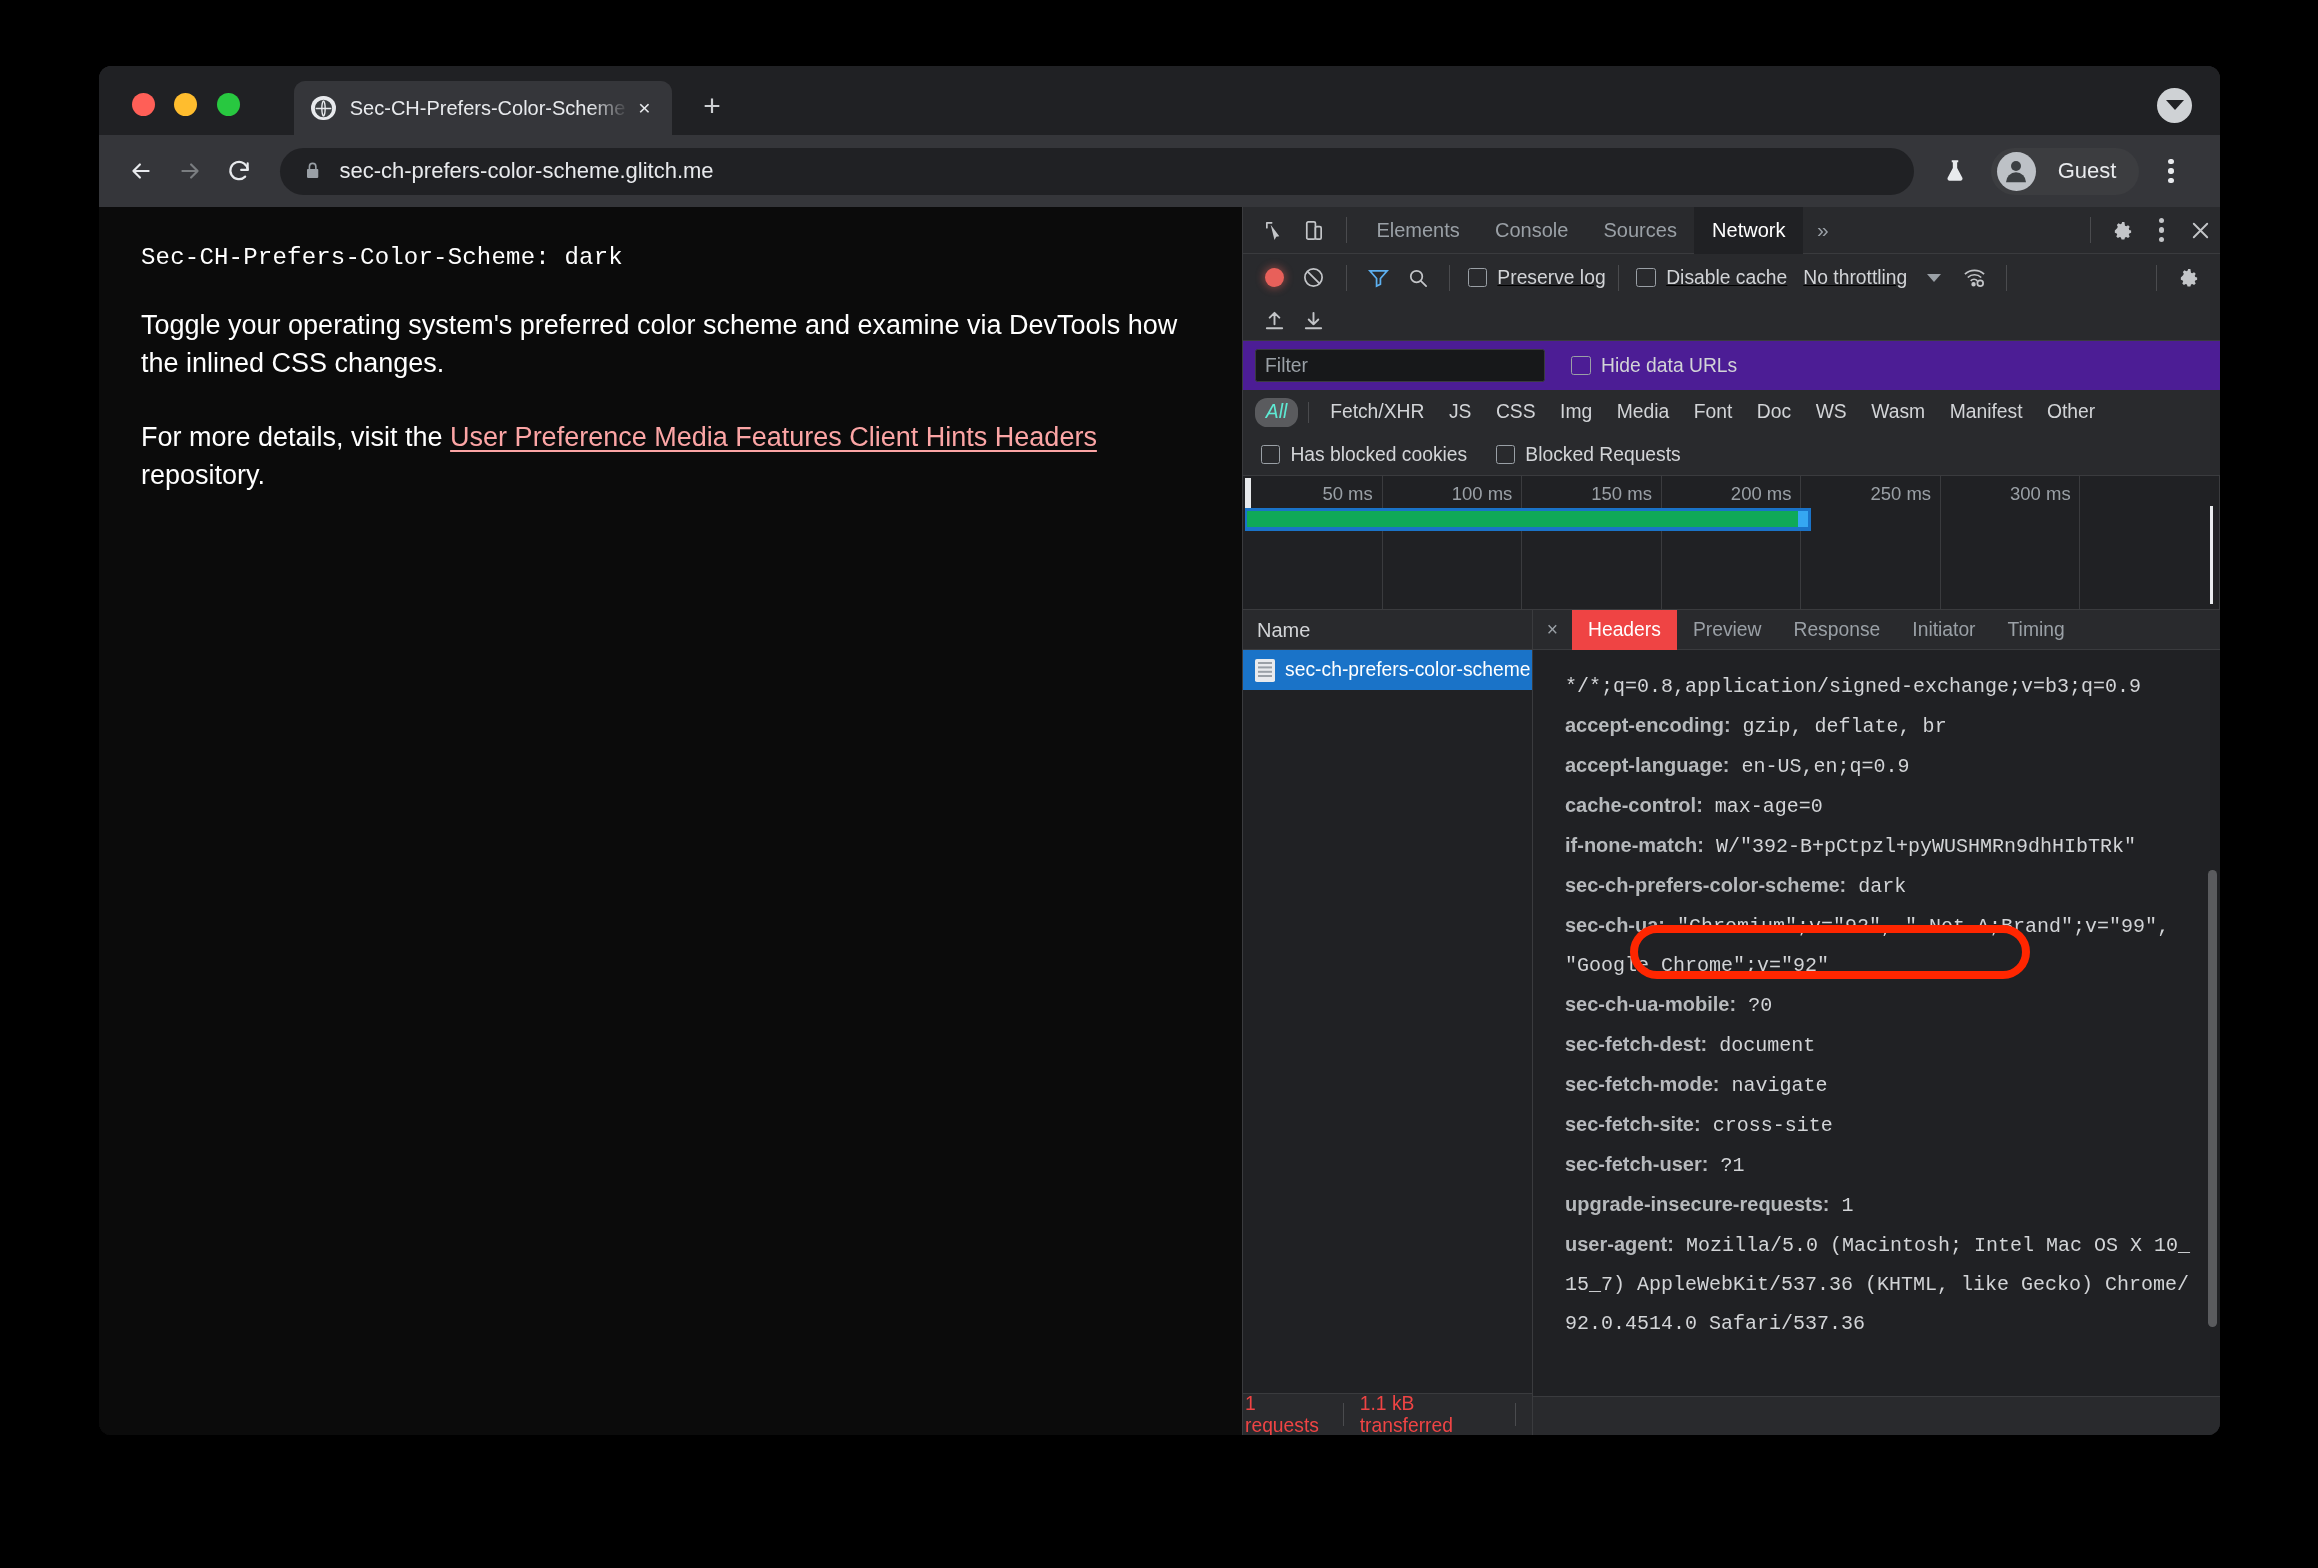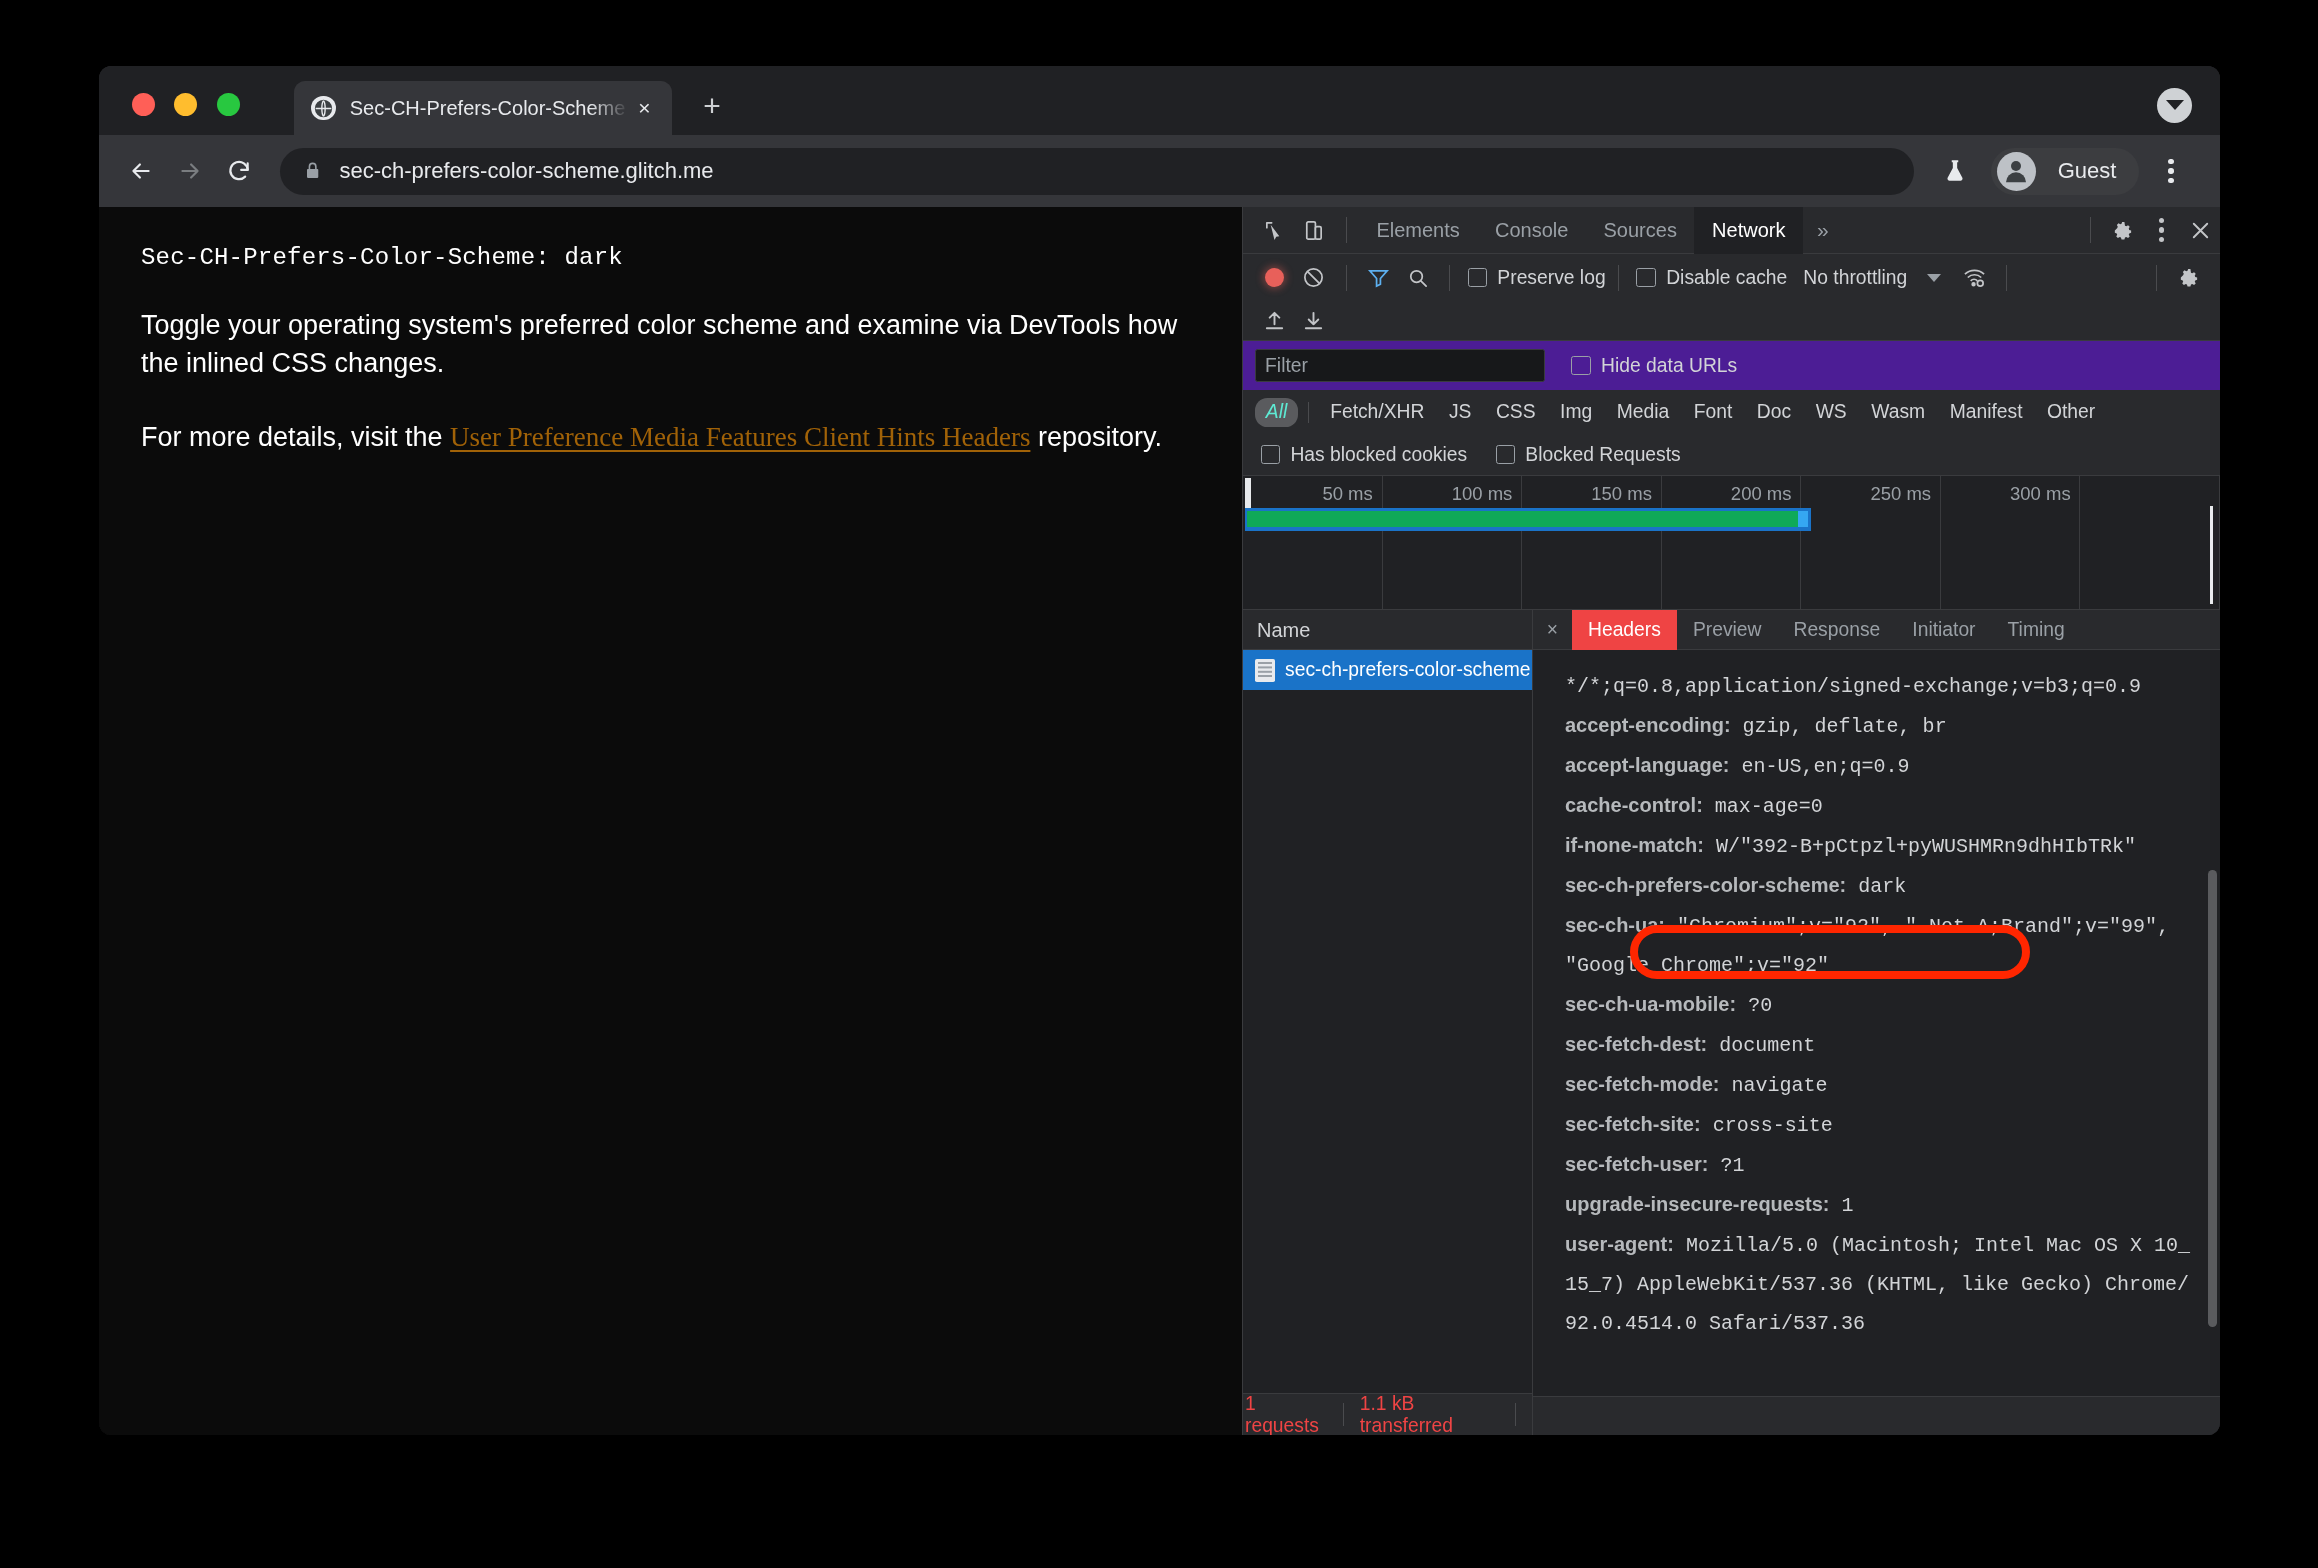--- a/index.html
+++ b/index.html
@@ -167,24 +167,23 @@
     font-size: 24px;
     letter-spacing: 0.2px;
   }
   .page-para {
     color: #ffffff;
     font-size: 27px;
     line-height: 1.42;
     margin-top: 35px;
   }
   .page-link {
-    color: #a16207;
+    color: #fca5a5;
     text-decoration: underline;
     text-underline-offset: 4.4px;
-    font-family: Liberation Serif, serif;
   }
 
   
   #devtools {
     flex: 1 1 auto;
     background: #202124;
     display: flex; flex-direction: column;
     border-left: 0.9px solid #3a3b3e;
     min-width: 0;
   }
@@ -219,20 +218,21 @@
   .dt-more { color: #9aa0a6; font-size: 21px; padding: 0 14px; flex: 0 0 auto; }
   .dt-spacer { flex: 1 1 auto; }
 
   
   #dt-net-toolbar {
     height: 47px;
     display: flex; align-items: center;
     padding-left: 12.3px; padding-right: 12.3px;
     flex: 0 0 auto;
     background: #292a2d;
+    text-decoration: underline;
   }
   .record-dot {
     width: 19.3px; height: 19.3px; border-radius: 50%;
     background: #e8605a;
     box-shadow: 0 0 7px 2.6px rgba(232,96,90,.35);
   }
   .cb {
     width: 19.3px; height: 19.3px;
     border: 1.8px solid #9aa0a6;
     border-radius: 2.6px;

